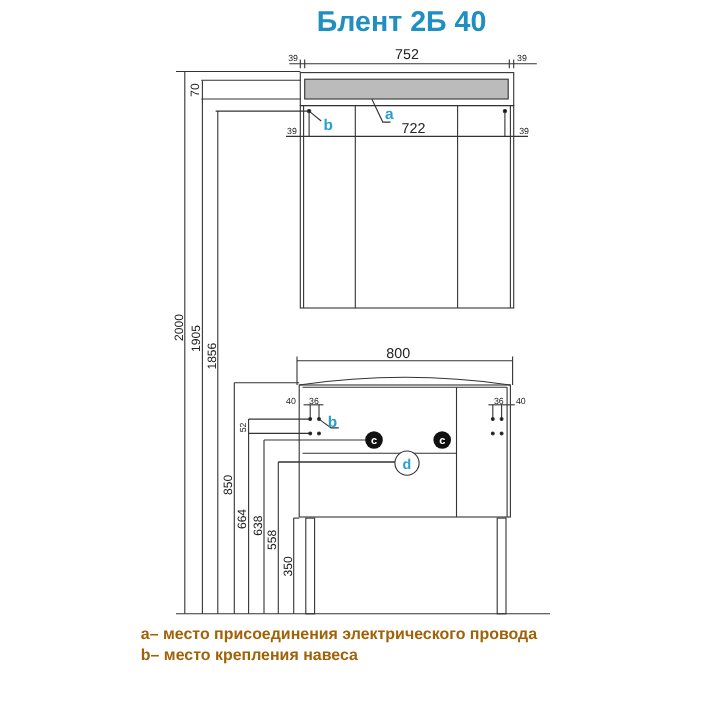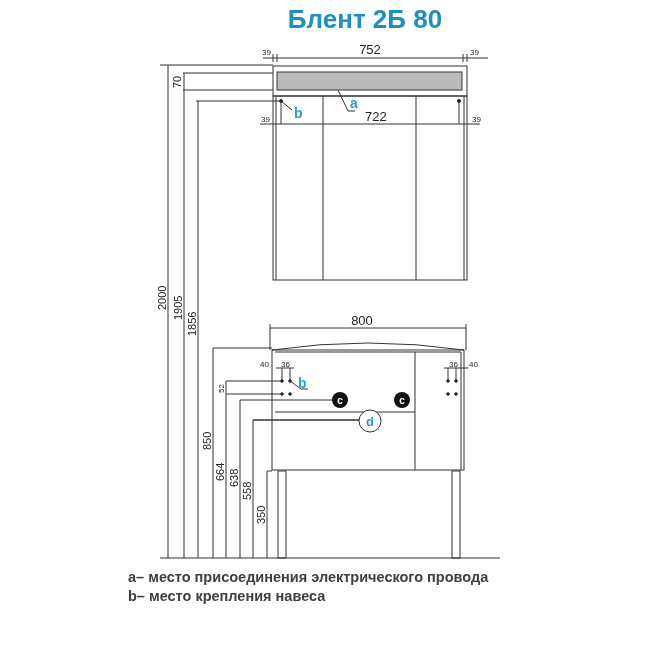--- a/index.html
+++ b/index.html
@@ -1,25 +1,25 @@
 <!DOCTYPE html>
 <html><head>
 <meta charset="utf-8">
 <style>
   html, body { margin:0; padding:0; background:#ffffff; }
   body { width:650px; height:650px; position:relative; overflow:hidden; font-family:"Liberation Sans", sans-serif; }
   .title { position:absolute; left:0; width:650px; top:4px; text-align:center; font-size:26px; font-weight:bold; color:#1e8fc0; padding-left:80px; box-sizing:border-box; }
   svg { position:absolute; left:0; top:0; }
-  .legend { position:absolute; left:128px; top:568px; font-size:14.5px; font-weight:bold; color:#404040; line-height:19px; }
+  .legend { position:absolute; left:128px; top:568px; font-size:14.5px; font-weight:bold; color:#a16207; line-height:19px; }
   .legend div { white-space:nowrap; }
 </style>
 </head>
 <body>
 
-<div class="title">Блент 2Б 80</div>
+<div class="title">Блент 2Б 40</div>
 
 <svg width="650" height="650" viewBox="0 0 650 650">
   <g stroke="#333" stroke-width="1" fill="none">
 
     <line x1="263" y1="58" x2="488" y2="58"></line>
     <line x1="273" y1="54" x2="273" y2="62"></line>
     <line x1="277" y1="54" x2="277" y2="62"></line>
     <line x1="463" y1="54" x2="463" y2="62"></line>
     <line x1="467" y1="54" x2="467" y2="62"></line>
 

